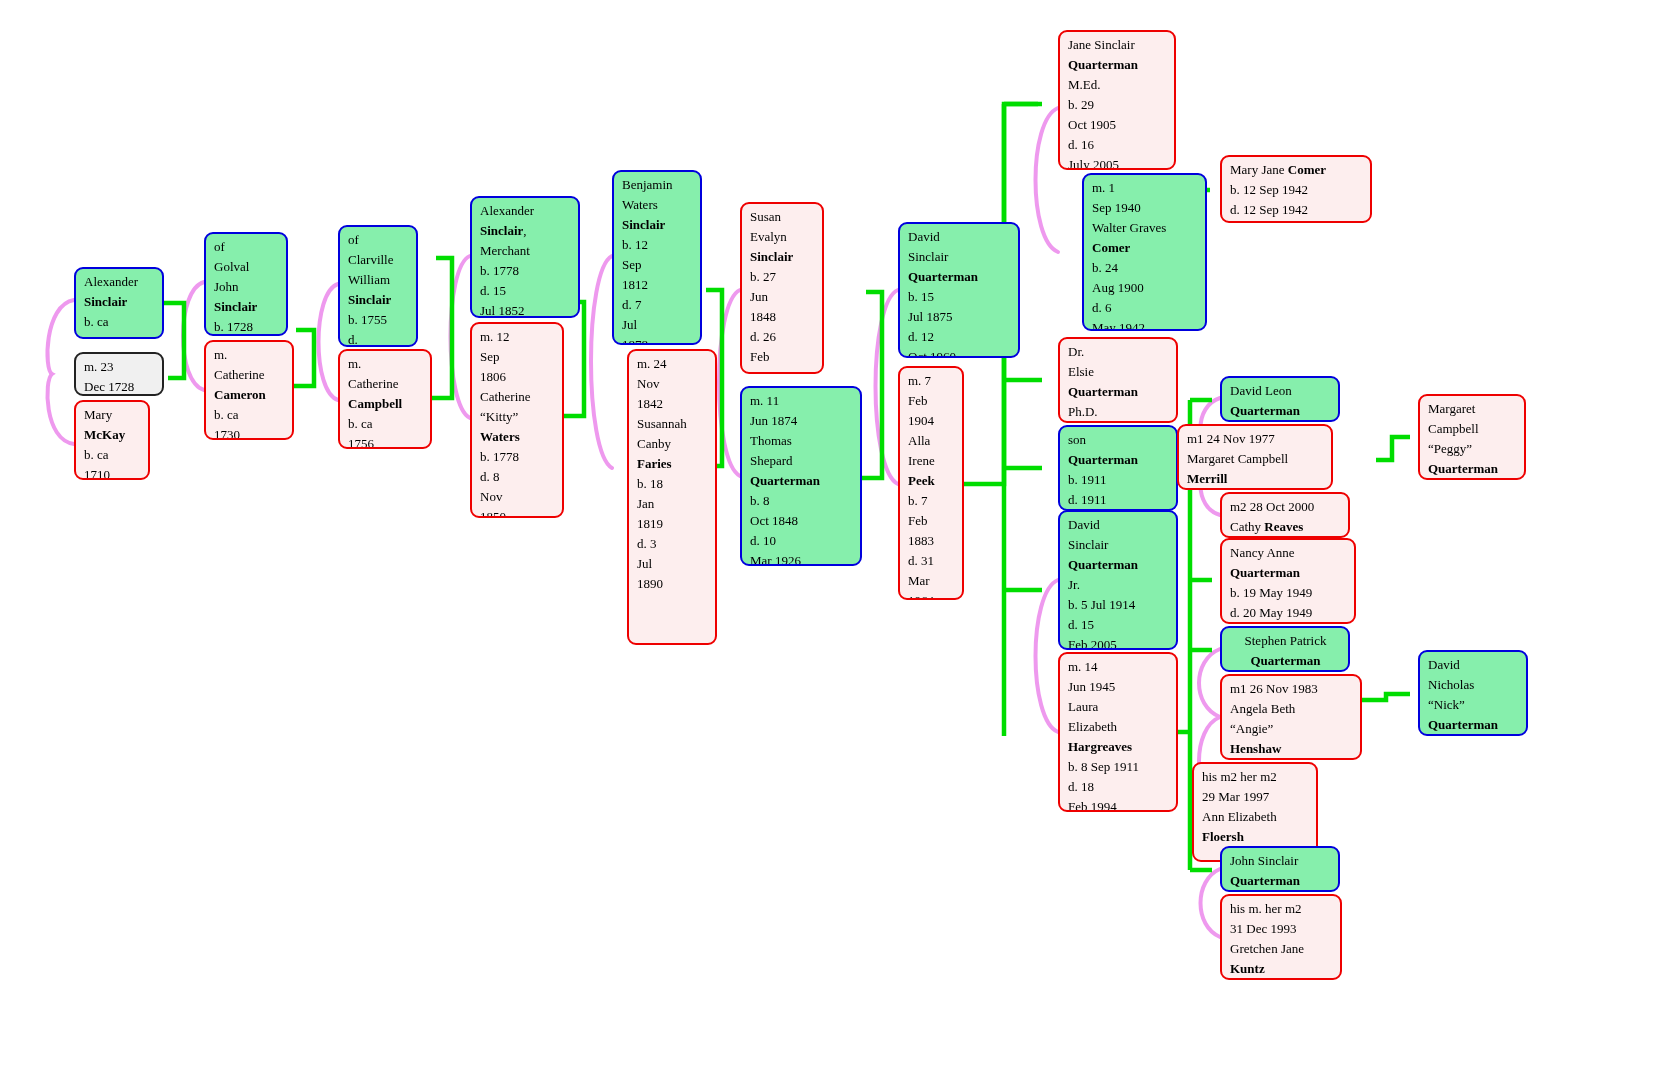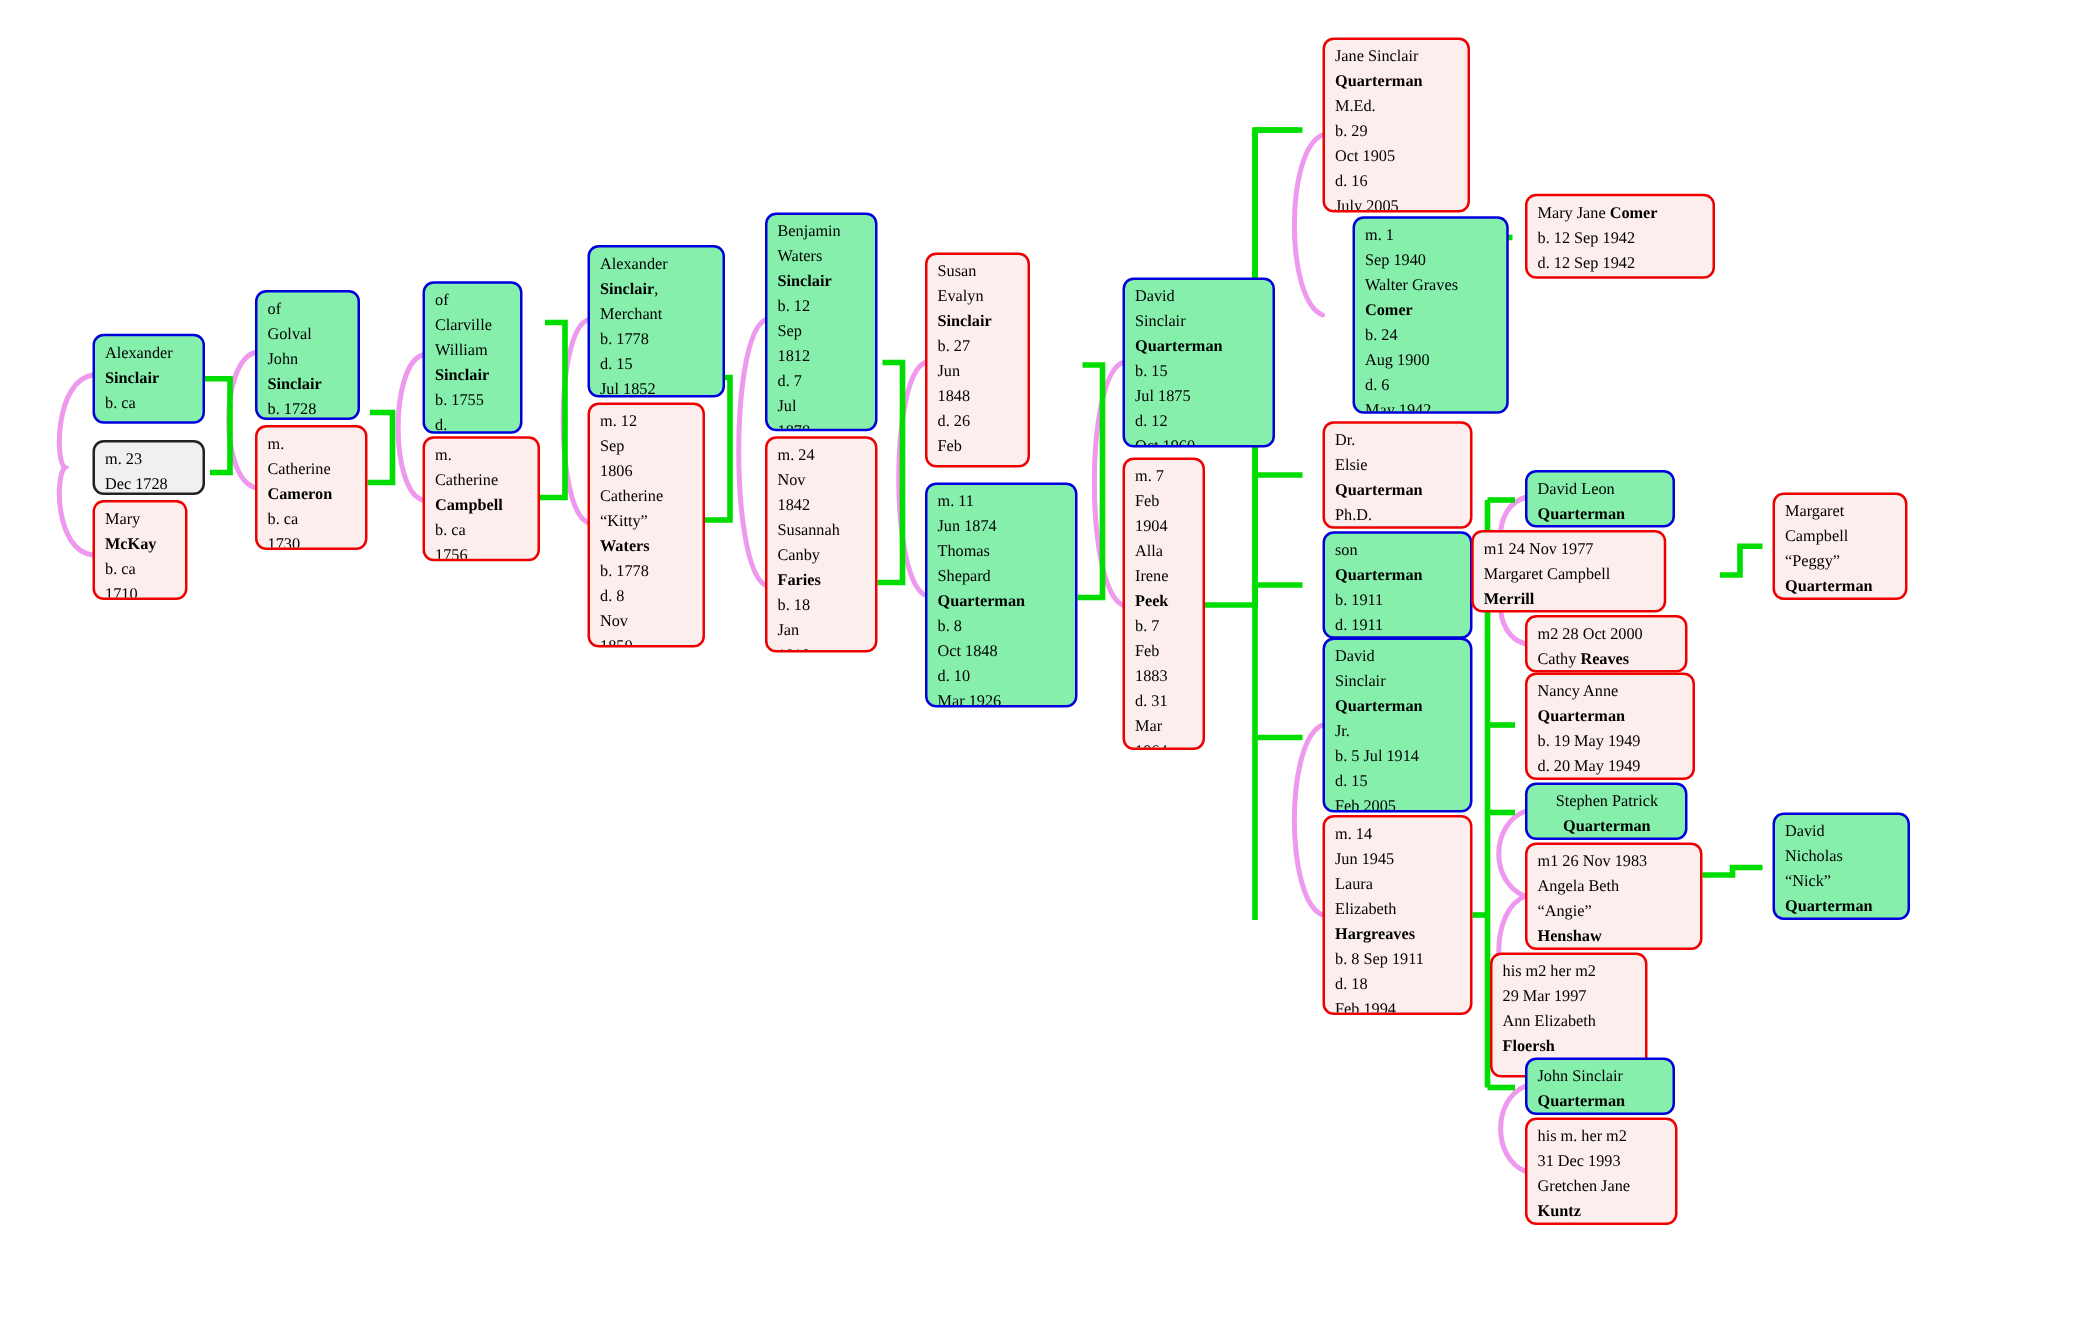--- a/index.html
+++ b/index.html
@@ -143,21 +143,21 @@
         <span class="ln">Benjamin</span>
         <span class="ln">Waters</span>
         <span class="ln"><b>Sinclair</b></span>
         <span class="ln">b. 12</span>
         <span class="ln">Sep</span>
         <span class="ln">1812</span>
         <span class="ln">d. 7</span>
         <span class="ln">Jul</span>
         <span class="ln">1878</span>
       </div>
-      <div class="box female" style="left: 612px; top: 349px; width: 90px; height: 173px;">
+      <div class="box female" style="left: 627px; top: 349px; width: 90px; height: 296px;">
         <span class="ln">m. 24</span>
         <span class="ln">Nov</span>
         <span class="ln">1842</span>
         <span class="ln">Susannah</span>
         <span class="ln">Canby</span>
         <span class="ln"><b>Faries</b></span>
         <span class="ln">b. 18</span>
         <span class="ln">Jan</span>
         <span class="ln">1819</span>
         <span class="ln">d. 3</span>

